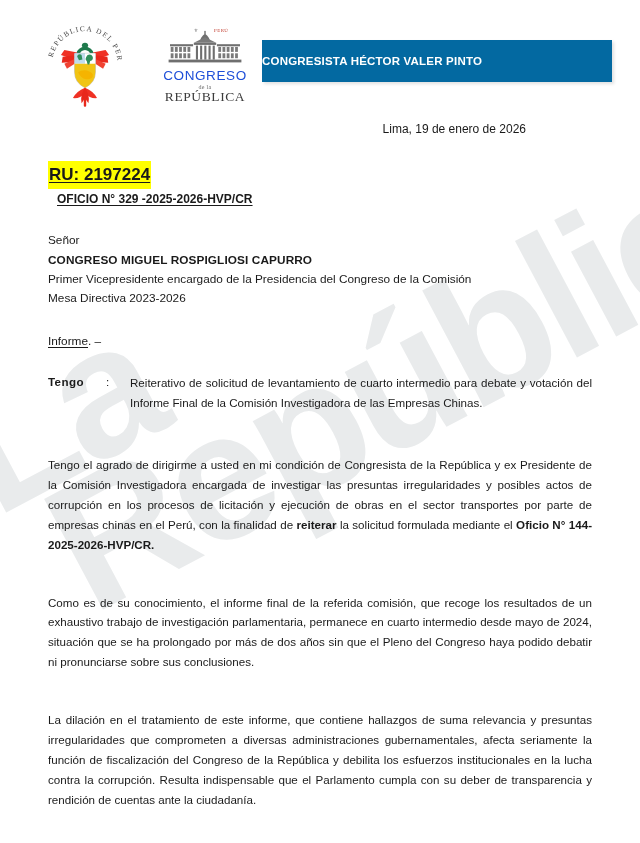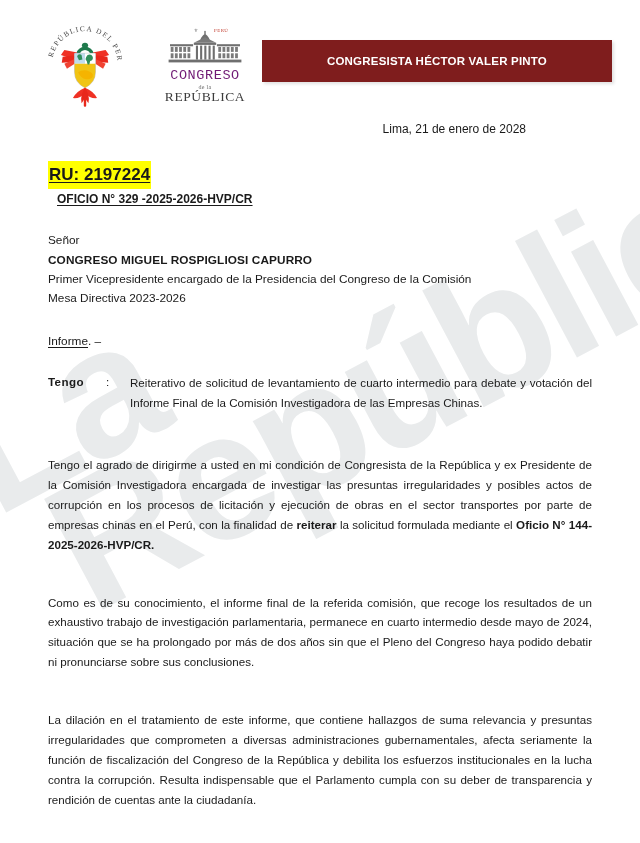--- a/index.html
+++ b/index.html
@@ -77,24 +77,24 @@
   .congress-logo {
     position: absolute;
     left: 163px;
     top: 26px;
     width: 84px;
     height: 78px;
     text-align: center;
   }
   .congress-logo svg.bldg { display: block; width: 84px; height: 42px; }
   .cl-word1 {
-    font-family: Liberation Mono, monospace;
+    font-family: Liberation Sans, sans-serif;
     font-size: 13.5px;
     letter-spacing: 0.6px;
-    color: #701a75;
+    color: #1d4ed8;
     line-height: 1.08;
     margin-top: 1px;
   }
   .cl-de {
     font-family: "Liberation Serif", serif;
     font-size: 6px;
     color: #6a6a6a;
     line-height: 1;
     letter-spacing: 0.3px;
   }
@@ -105,24 +105,23 @@
     color: #3c3c3c;
     line-height: 1.08;
   }
 
   .name-banner {
     position: absolute;
     left: 262px;
     top: 40px;
     width: 350px;
     height: 42px;
-    background: #7f1d1d;
+    background: #0369a1;
     display: flex;
     align-items: center;
-    justify-content: center;
     box-shadow: 2px 2px 3px rgba(0,0,0,0.12);
   }
   .name-banner-text {
     color: #ffffff;
     font-size: 11.5px;
     font-weight: 700;
     letter-spacing: 0.2px;
     text-align: center;
   }
 
@@ -321,21 +320,21 @@
         <div class="cl-word2">REPÚBLICA</div>
       </div>
 
       <div class="name-banner">
         <span class="name-banner-text">CONGRESISTA HÉCTOR VALER PINTO</span>
       </div>
     </div>
 
     <div class="doc-body">
 
-      <div class="date-line">Lima, 21 de enero de 2028</div>
+      <div class="date-line">Lima, 19 de enero de 2026</div>
 
       <div class="ref-block">
         <div><span class="ru-line">RU: 2197224</span></div>
         <div><span class="oficio-line">OFICIO N°  329    -2025-2026-HVP/CR</span></div>
       </div>
 
       <div class="addressee">
         <div class="addressee-salutation">Señor</div>
         <div class="addressee-name">CONGRESO MIGUEL ROSPIGLIOSI CAPURRO</div>
         <div class="addressee-role">Primer Vicepresidente encargado de la Presidencia del Congreso de la Comisión</div>

